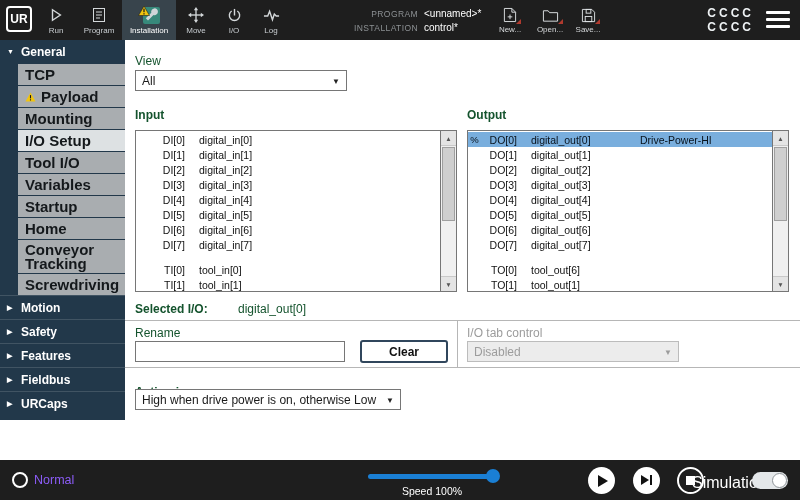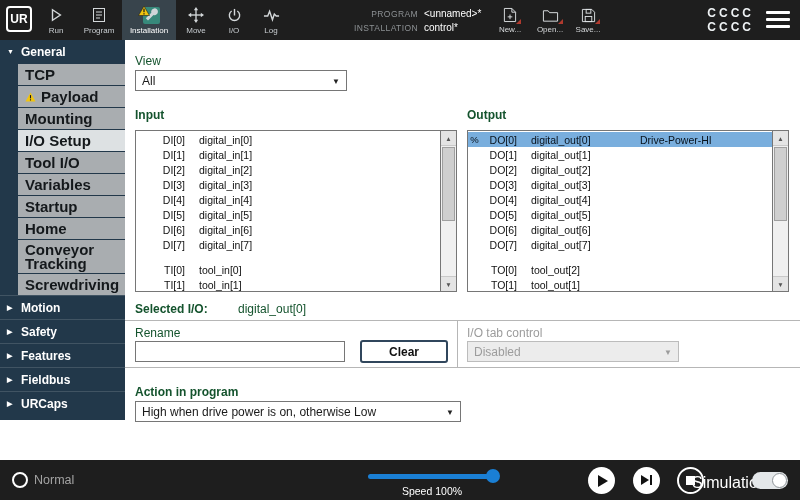--- a/index.html
+++ b/index.html
@@ -79,21 +79,21 @@
   .strip-divider{position:absolute;left:332px;top:0;bottom:0;width:1px;background:#b6b6b6;}
   .rename-input{position:absolute;left:10px;top:20px;width:210px;height:21px;border:1px solid #767676;
                 box-sizing:border-box;font-size:12px;padding:0 5px;font-family:inherit;}
   .clear-btn{position:absolute;left:235px;top:19px;width:88px;height:23px;background:#fff;border:2px solid #30465c;
              border-radius:3px;font-weight:bold;font-size:12px;color:#111;display:flex;align-items:center;
              justify-content:center;box-sizing:border-box;cursor:pointer;}
 
   
   .bottombar{position:absolute;left:0;top:460px;width:800px;height:40px;background:#1e1e1e;}
   .status-icon{position:absolute;left:12px;top:12px;width:12px;height:12px;border:2px solid #fff;border-radius:50%;}
-  .status-label{position:absolute;left:34px;top:13px;color:#a3a3a3;font-size:12.5px;}
+  .status-label{position:absolute;left:34px;top:13px;color:#8b5cf6;font-size:12.5px;}
   .slider-track{position:absolute;left:368px;top:14px;width:128px;height:5px;background:#1a7fd4;border-radius:3px;cursor:pointer;}
   .slider-knob{position:absolute;left:486px;top:9px;width:14px;height:14px;background:#1a7fd4;border-radius:50%;cursor:grab;}
   .speed-label{position:absolute;left:368px;top:25px;width:128px;text-align:center;color:#fff;font-size:10.5px;}
   .ctl-btn{position:absolute;top:7px;width:27px;height:27px;border-radius:50%;box-sizing:border-box;cursor:pointer;
            display:flex;align-items:center;justify-content:center;}
   .play{left:588px;background:#fff;}
   .play .tri{width:0;height:0;border-left:10px solid #111;border-top:6px solid transparent;border-bottom:6px solid transparent;margin-left:3px;}
   .step{left:633px;background:#fff;}
   .stop{left:677px;border:2px solid #fff;background:transparent;}
   .stop .sq{width:9px;height:9px;background:#fff;}
@@ -427,21 +427,21 @@
         <div class="io-row">
           <span class="io-prefix"></span>
           <span class="io-name">DO[7]</span>
           <span class="io-func">digital_out[7]</span>
           <span class="io-tag"></span>
         </div>
         <div class="row-gap"></div>
         <div class="io-row">
           <span class="io-prefix"></span>
           <span class="io-name">TO[0]</span>
-          <span class="io-func">tool_out[2]</span>
+          <span class="io-func">tool_out[6]</span>
           <span class="io-tag"></span>
         </div>
         <div class="io-row">
           <span class="io-prefix"></span>
           <span class="io-name">TO[1]</span>
           <span class="io-func">tool_out[1]</span>
           <span class="io-tag"></span>
         </div>
       </div>
     <div class="scrollbar">
@@ -460,21 +460,21 @@
     <input class="rename-input" value="" style="">
     <div class="clear-btn">Clear</div>
     <div class="field-label muted" style="left:342px;top:5px;">I/O tab control</div>
     <div class="dropdown disabled" style="left:342px;top:20px;width:212px;">
       <span>Disabled</span>
       <span class="caret">▼</span>
     </div>
   </div>
 
   <div class="field-label bold" style="left:10px;top:345px;">Action in program</div>
-  <div class="dropdown" style="left:10px;top:361px;width:326px;">
+  <div class="dropdown" style="left:10px;top:349px;width:266px;">
     <span>High when drive power is on, otherwise Low</span>
     <span class="caret">▼</span>
   </div>
 </div>
 
 <div class="bottombar">
   <div class="status-icon"></div>
   <div class="status-label">Normal</div>
 
   <div class="slider-track"></div>

